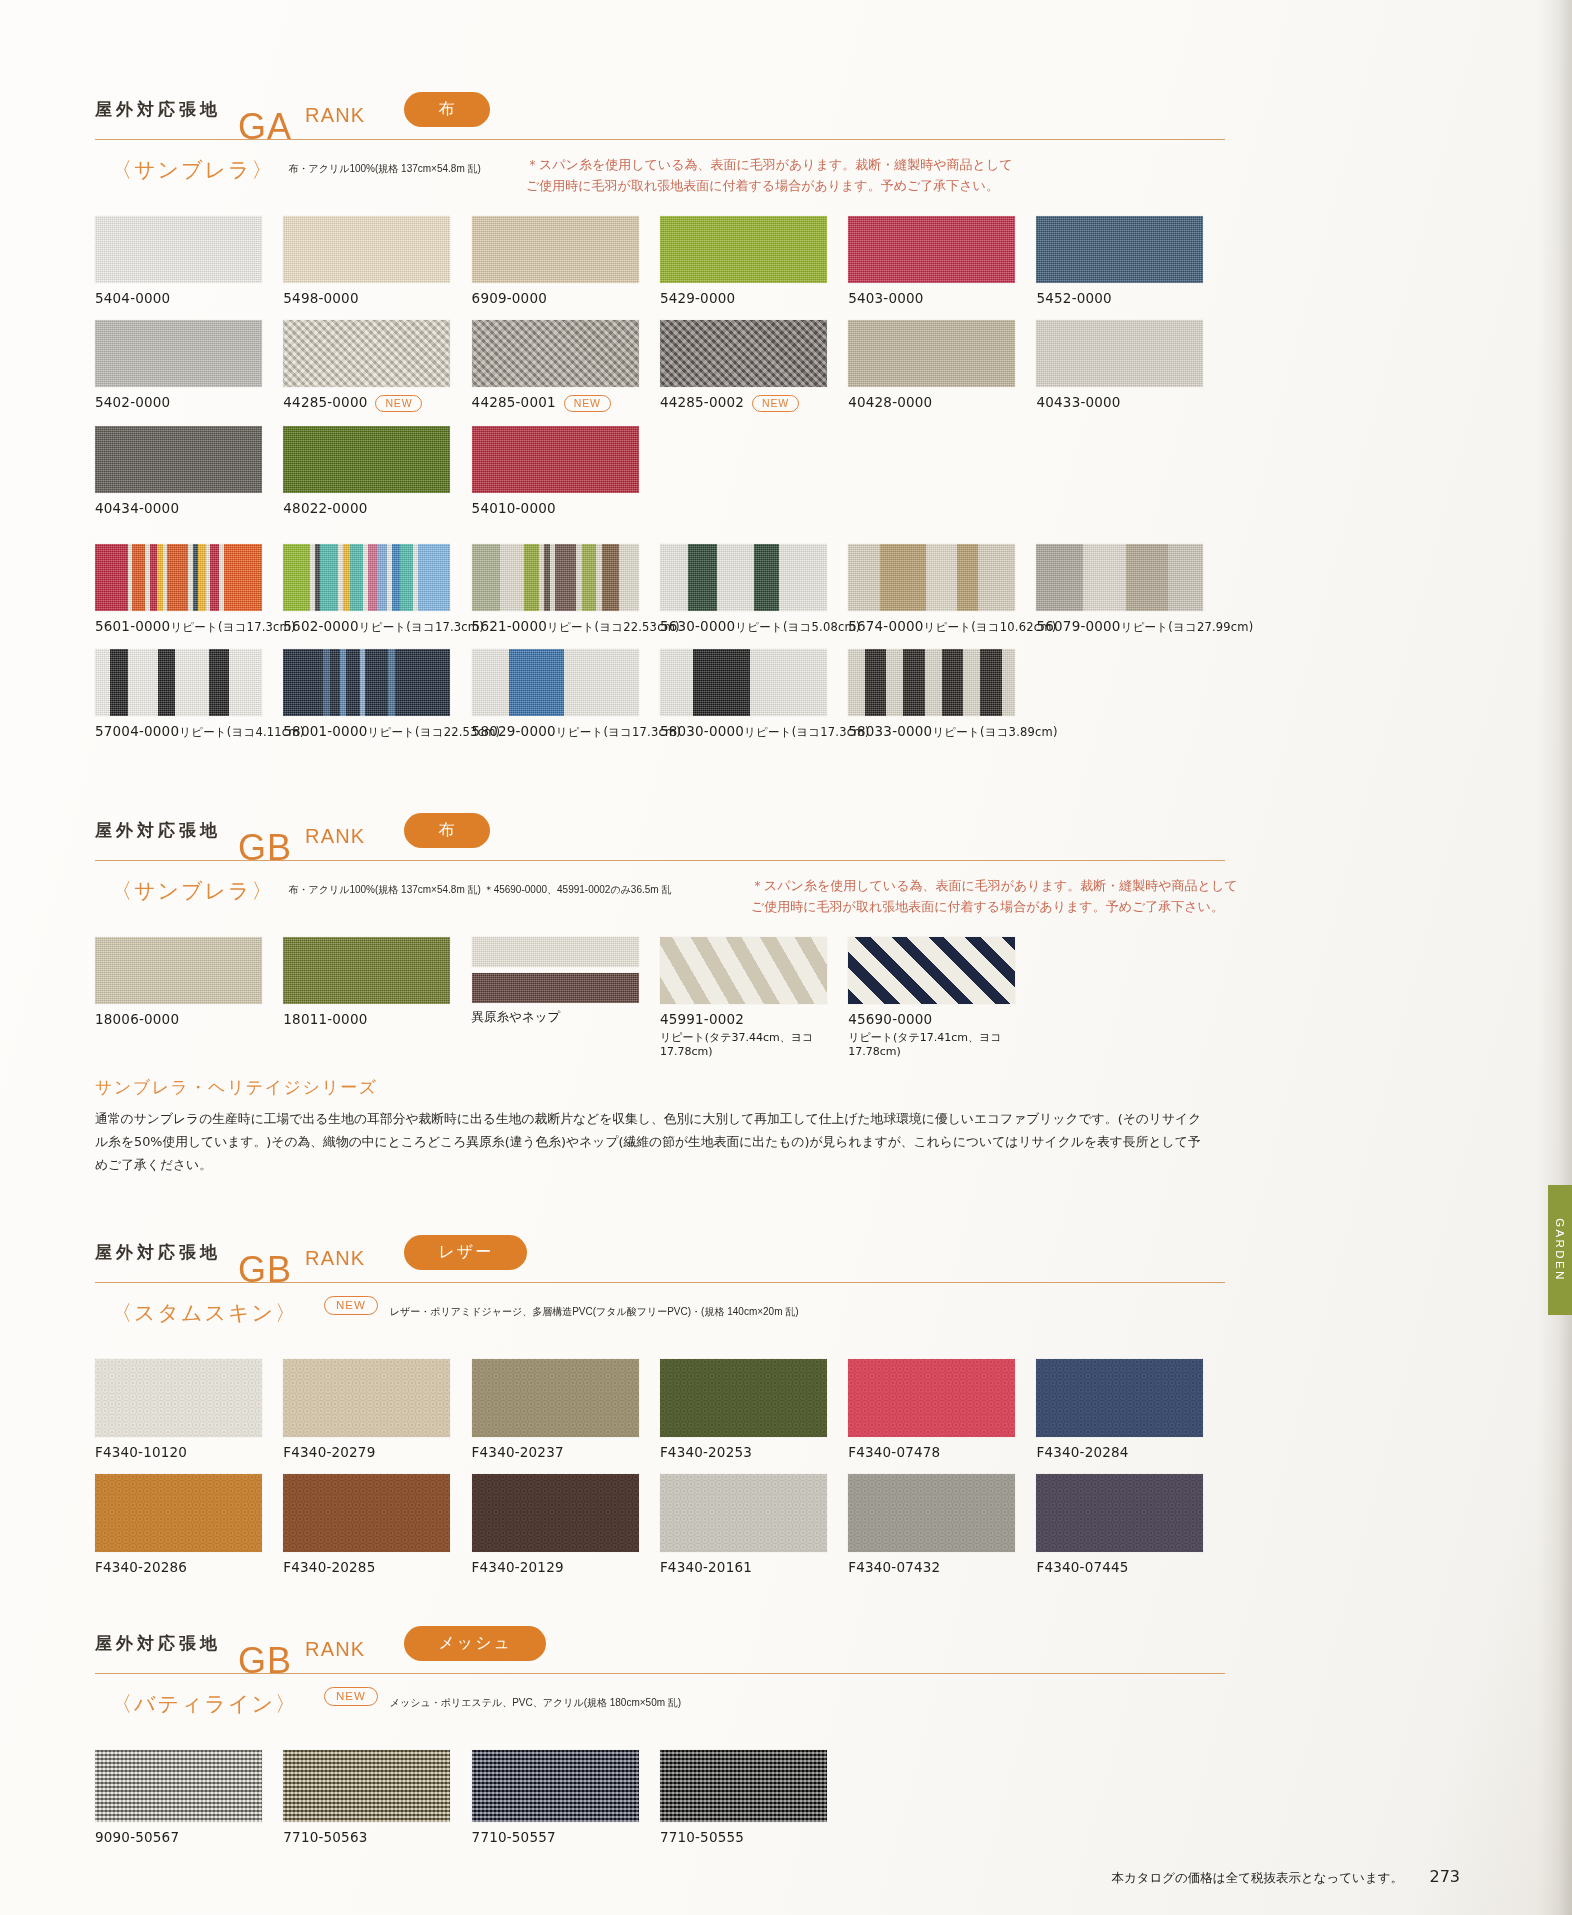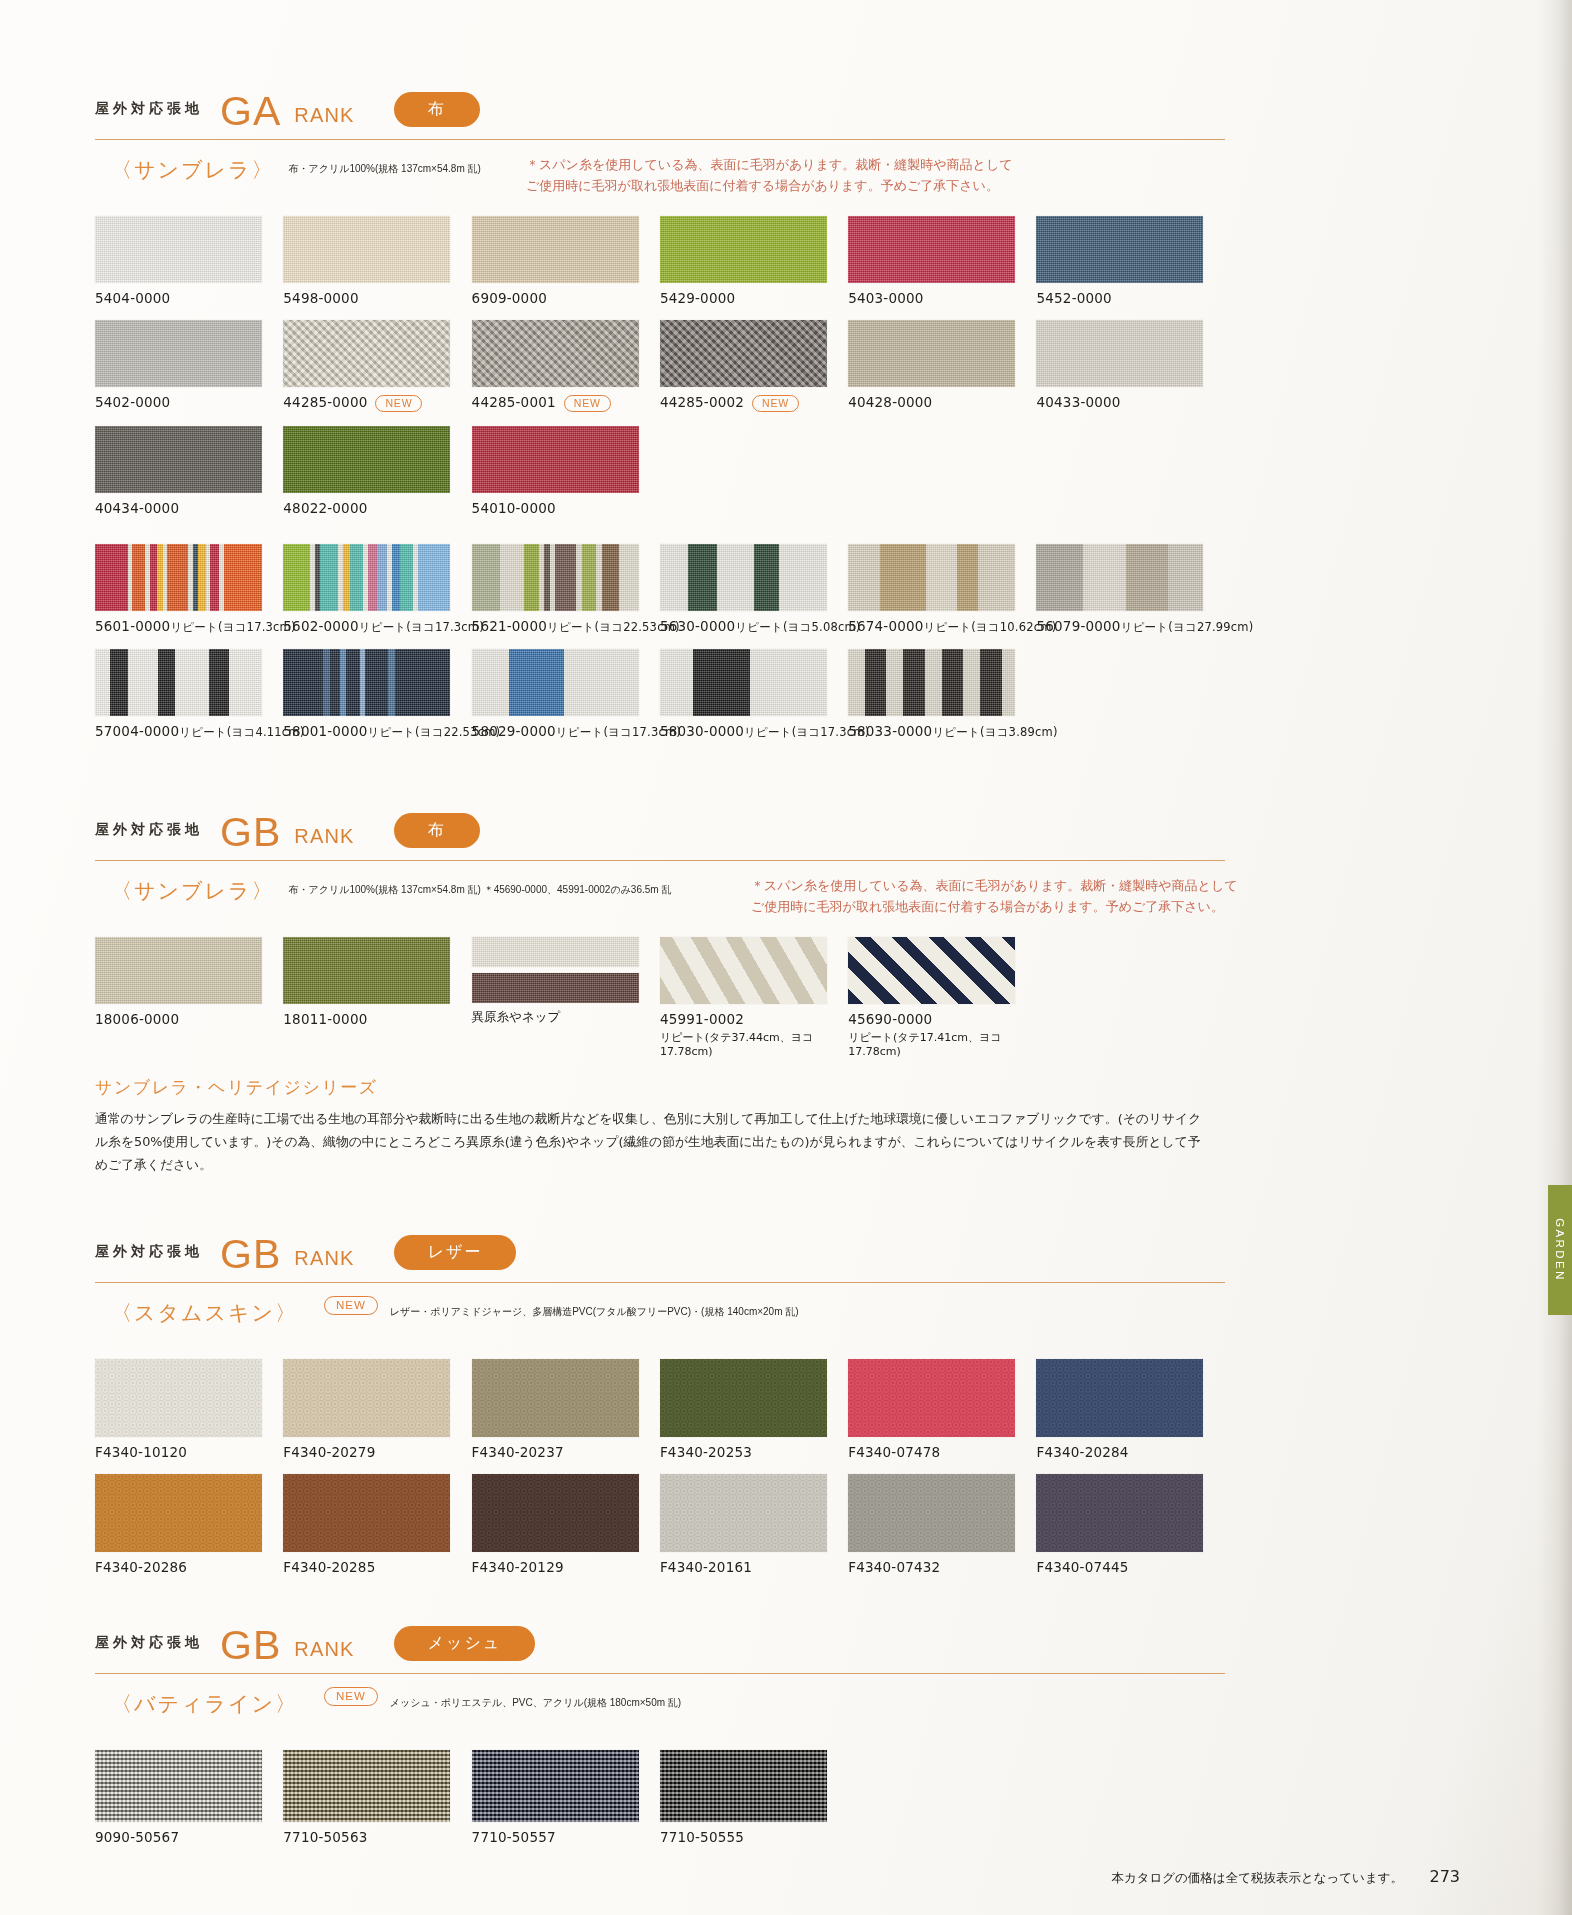--- a/index.html
+++ b/index.html
@@ -18,28 +18,28 @@
   .page-edge-shadow {
     position:absolute; top:0; right:0; width:34px; height:100%;
     background:linear-gradient(to right, rgba(0,0,0,0) 0%, rgba(120,110,95,.10) 60%, rgba(90,80,65,.22) 100%);
     pointer-events:none;
   }
   .content { position:absolute; left:95px; top:85px; width:1130px; }
 
   
   .sec-head { display:flex; align-items:center; gap:17px; height:48px; }
   .sec-head .jp-small {
-    font-size:14px; color:#3a342e; letter-spacing:4px; font-weight:600;
+    font-size:17px; color:#3a342e; letter-spacing:4px; font-weight:600;
     font-family:"DejaVu Sans", sans-serif;
     text-align:right;
   }
   .rank-letters {
-    font-size:41px; color:#d98236; letter-spacing:1px; line-height:1;
+    font-size:36px; color:#d98236; letter-spacing:1px; line-height:1;
     font-family:"Liberation Sans", sans-serif; font-weight:300;
-    position:relative; top:2px;
+    position:relative; top:18px;
   }
   .rank-word { font-size:20px; color:#d98236; letter-spacing:1.2px; font-weight:400; position:relative; top:6px; margin-left:-4px;}
   .pill {
     background:#dd7f28; color:#fff; border-radius:22px;
     padding:7px 34px; font-size:16px; letter-spacing:2px; margin-left:22px;
     font-family:"DejaVu Sans", sans-serif;
   }
   .rule { height:1px; background:#d9a169; margin-top:6px; width:1130px; }
 
   

